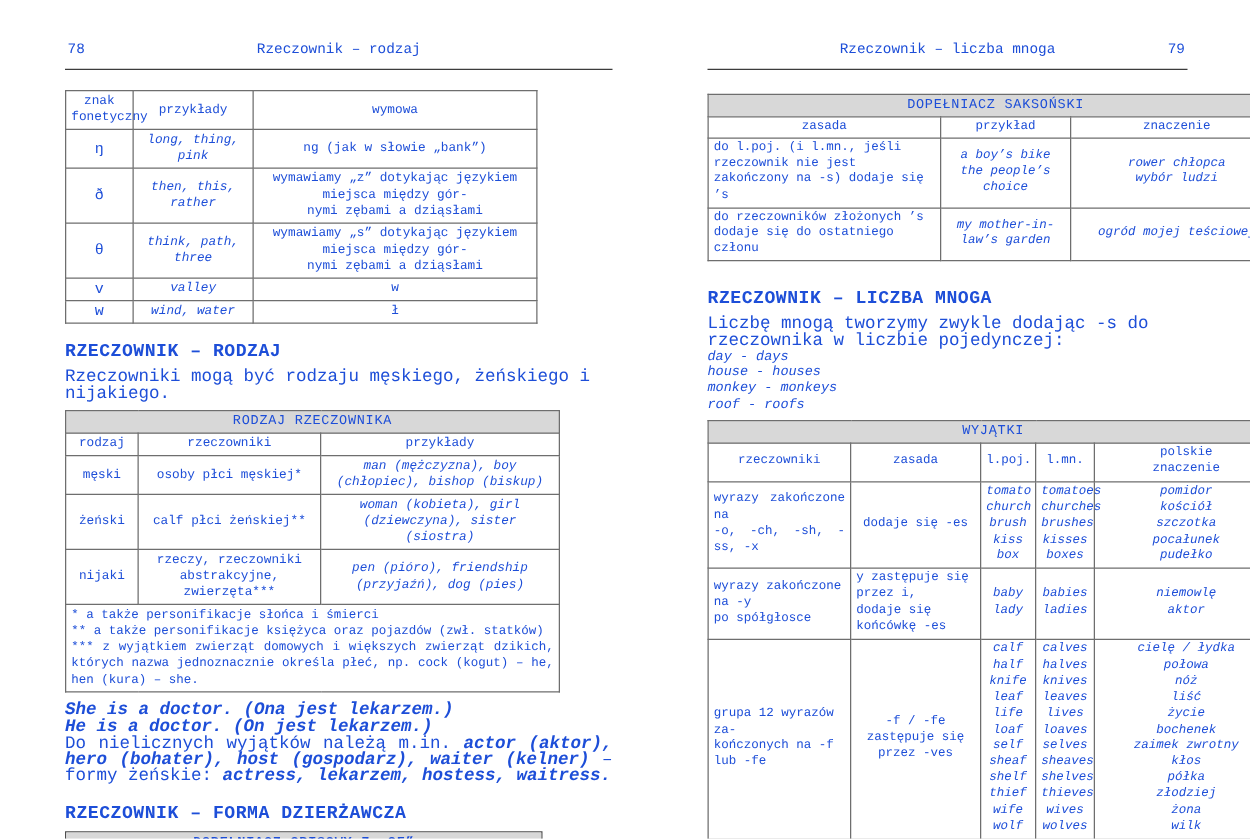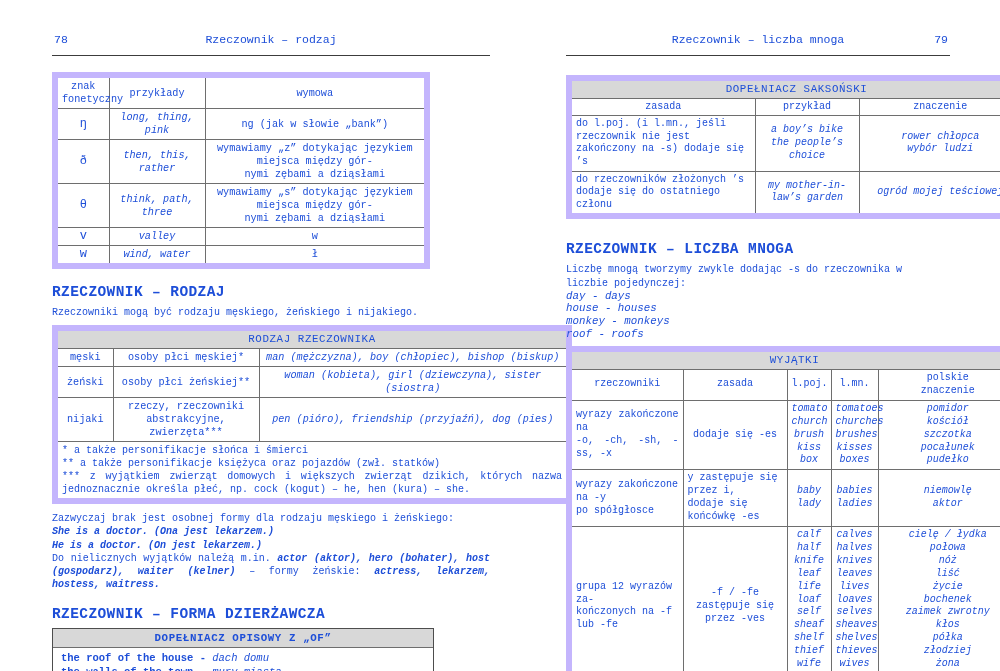--- a/index.html
+++ b/index.html
@@ -7,40 +7,40 @@
           font-family:Liberation Mono, monospace;color:#1d4ed8;}
   .page{position:absolute;top:0;}
   #page-left{left:52px;width:438px;}
   #page-right{left:566px;width:384px;}
   .page-header{position:relative;margin-top:33px;height:14px;font-size:11.5px;}
   .pgnum-left{position:absolute;left:2px;top:0;}
   .pgnum-right{position:absolute;right:2px;top:0;}
   .running{position:absolute;left:0;right:0;text-align:center;top:0;}
   .rule{border-top:1.2px solid #3c3c3c;margin-top:8px;}
   table{border-collapse:collapse;table-layout:fixed;}
-  .tbl{border:6px solid #c4b5fd;font-size:10.2px;line-height:13px;}
+  .tbl{border:1px solid #c4b5fd;font-size:10.2px;line-height:13px;}
   .tbl td,.tbl th{border:1px solid #6e6e6e;padding:2px 4px;vertical-align:middle;font-weight:normal;}
   .bar{background:#d8d8d8;text-align:center;font-weight:bold;font-size:10.8px;
        letter-spacing:.6px;padding:3px 0;}
   .colhdr{font-weight:bold;text-align:center;}
   .c{text-align:center;}
   .l{text-align:left;}
   .j{text-align:justify;}
   .it{font-style:italic;}
   .b{font-weight:bold;}
   .ml{white-space:pre-line;}
   .heading{font-weight:bold;font-size:14.5px;letter-spacing:.4px;margin-top:15px;}
-  .bodytext{font-size:10px;line-height:13.2px;}
+  .bodytext{font-size:14px;line-height:13.2px;}
   .exline{font-size:10.8px;line-height:13.2px;}
   .fn{font-size:10px;line-height:13px;}
   .boxtbl{border:1px solid #4d4d4d;}
   .boxbody{padding:4px 8px 6px 8px;font-size:10.5px;line-height:13.2px;}
   .phon{width:378px;margin-top:16px;}
   .phon .sign{font-size:12px;}
-  .rodz{width:520px;margin-top:6px;}
+  .rodz{width:396px;margin-top:6px;}
   .sax{width:461px;margin-top:19px;font-size:10px;line-height:12.6px;}
   .wyj{width:457px;margin-top:6px;font-size:10px;line-height:12.9px;}
   .ofbox{width:380px;margin-top:6px;}
   .mt6{margin-top:6px;} .mt8{margin-top:8px;}
 </style>
 </head>
 <body>
 
 <div id="spread">
 
@@ -101,45 +101,49 @@
       <colgroup>
           <col style="width:58px">
           <col style="width:146px">
           <col>
         </colgroup>
       <tbody>
           <tr>
         <td class="bar" colspan="3">RODZAJ RZECZOWNIKA</td>
       </tr>
       <tr>
+        <th class="colhdr">rodzaj</th>
+        <th class="colhdr">rzeczowniki</th>
+        <th class="colhdr">przykłady</th>
+      </tr>
+      <tr>
         <td class="c">męski</td>
         <td class="c">osoby płci męskiej*</td>
         <td class="c it">man (mężczyzna), boy (chłopiec), bishop (biskup)</td>
       </tr>
       <tr>
         <td class="c">żeński</td>
-        <td class="c">osoby płci żeńskiej**</td>
+        <td class="c">calf płci żeńskiej**</td>
         <td class="c it">woman (kobieta), girl (dziewczyna), sister (siostra)</td>
       </tr>
       <tr>
         <td class="c">nijaki</td>
         <td class="c ml">rzeczy, rzeczowniki
 abstrakcyjne, zwierzęta***</td>
         <td class="c it">pen (pióro), friendship (przyjaźń), dog (pies)</td>
       </tr>
       <tr>
         <td colspan="3" class="l j fn ml">* a także personifikacje słońca i śmierci
 ** a także personifikacje księżyca oraz pojazdów (zwł. statków)
 *** z wyjątkiem zwierząt domowych i większych zwierząt dzikich, których nazwa jednoznacznie określa płeć, np. cock (kogut) – he, hen (kura) – she.</td>
       </tr>
     </tbody>
       </table>
 
     <div class="mt8">
-      <div class="bodytext">Zazwyczaj brak jest osobnej formy dla rodzaju męskiego i żeńskiego:</div>
       <div class="bodytext b it">She is a doctor. (Ona jest lekarzem.)</div>
       <div class="bodytext b it">He is a doctor. (On jest lekarzem.)</div>
       <div class="bodytext j"><span>Do nielicznych wyjątków należą m.in. </span><span class="it b">actor (aktor), hero (bohater), host (gospodarz), waiter (kelner)</span><span> – formy żeńskie: </span><span class="b it">actress, lekarzem, hostess, waitress.</span></div>
     </div>
 
     <div class="heading">RZECZOWNIK – FORMA DZIERŻAWCZA</div>
 
     <div class="boxtbl ofbox">
       <div class="bar" style="border-bottom:1px solid #6e6e6e;">DOPEŁNIACZ OPISOWY Z „OF”</div>
       <div class="boxbody">

